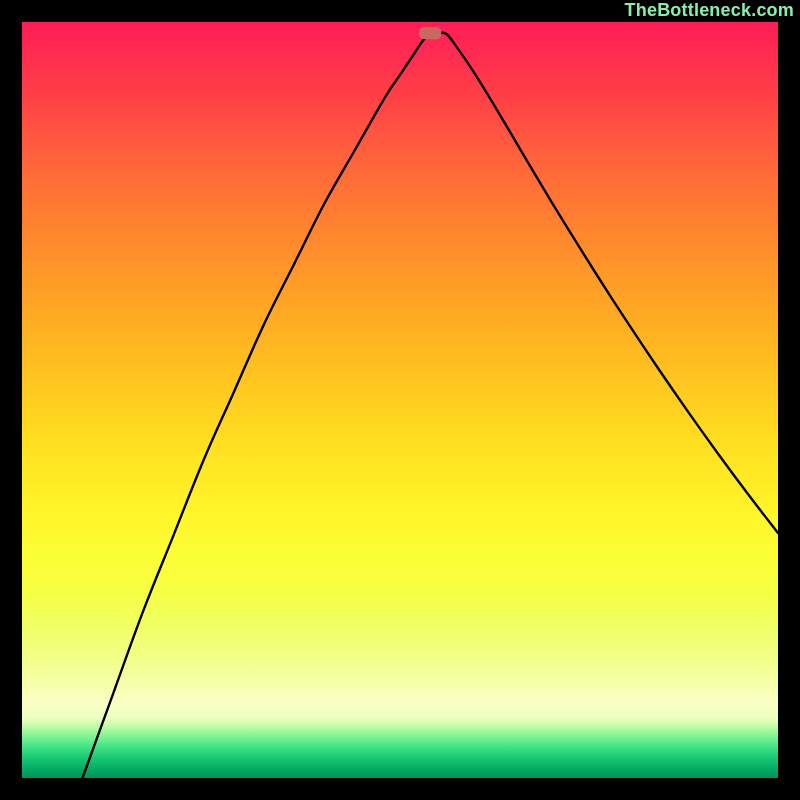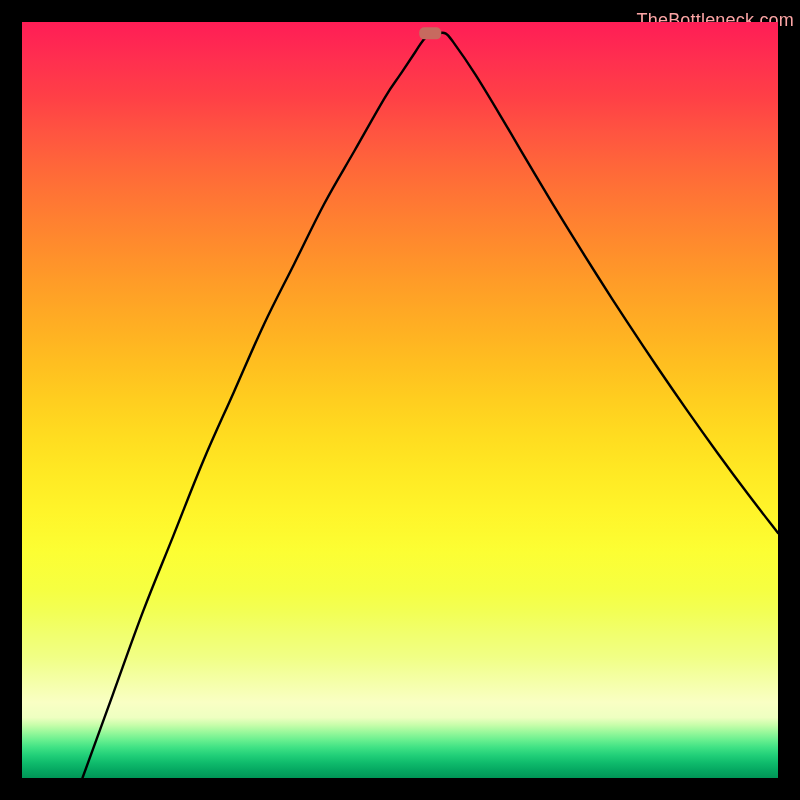--- a/index.html
+++ b/index.html
@@ -64,25 +64,25 @@
     );
   }
   .curve-svg {
     position: absolute;
     inset: 0;
     width: 100%;
     height: 100%;
   }
   .watermark {
     position: absolute;
-    top: 10px;
+    top: 0;
     right: 6px;
-    color: #fca5a5;
+    color: #86efac;
     font-size: 18px;
-    font-weight: 400;
+    font-weight: 700;
     letter-spacing: 0.2px;
     user-select: none;
   }
 </style>
 </head>
 <body>
 
 <div class="frame">
   <div class="watermark">TheBottleneck.com</div>
   <div class="plot">

